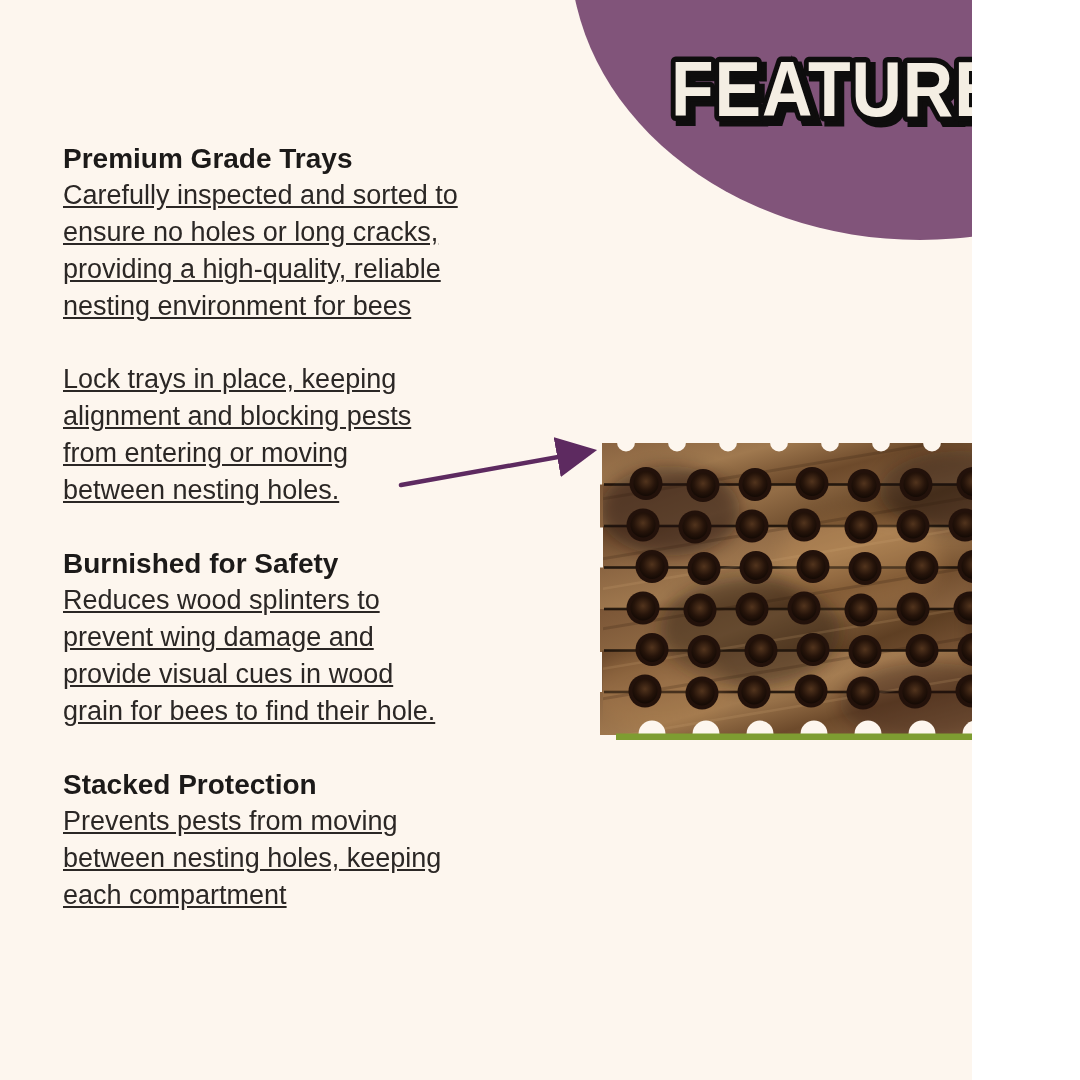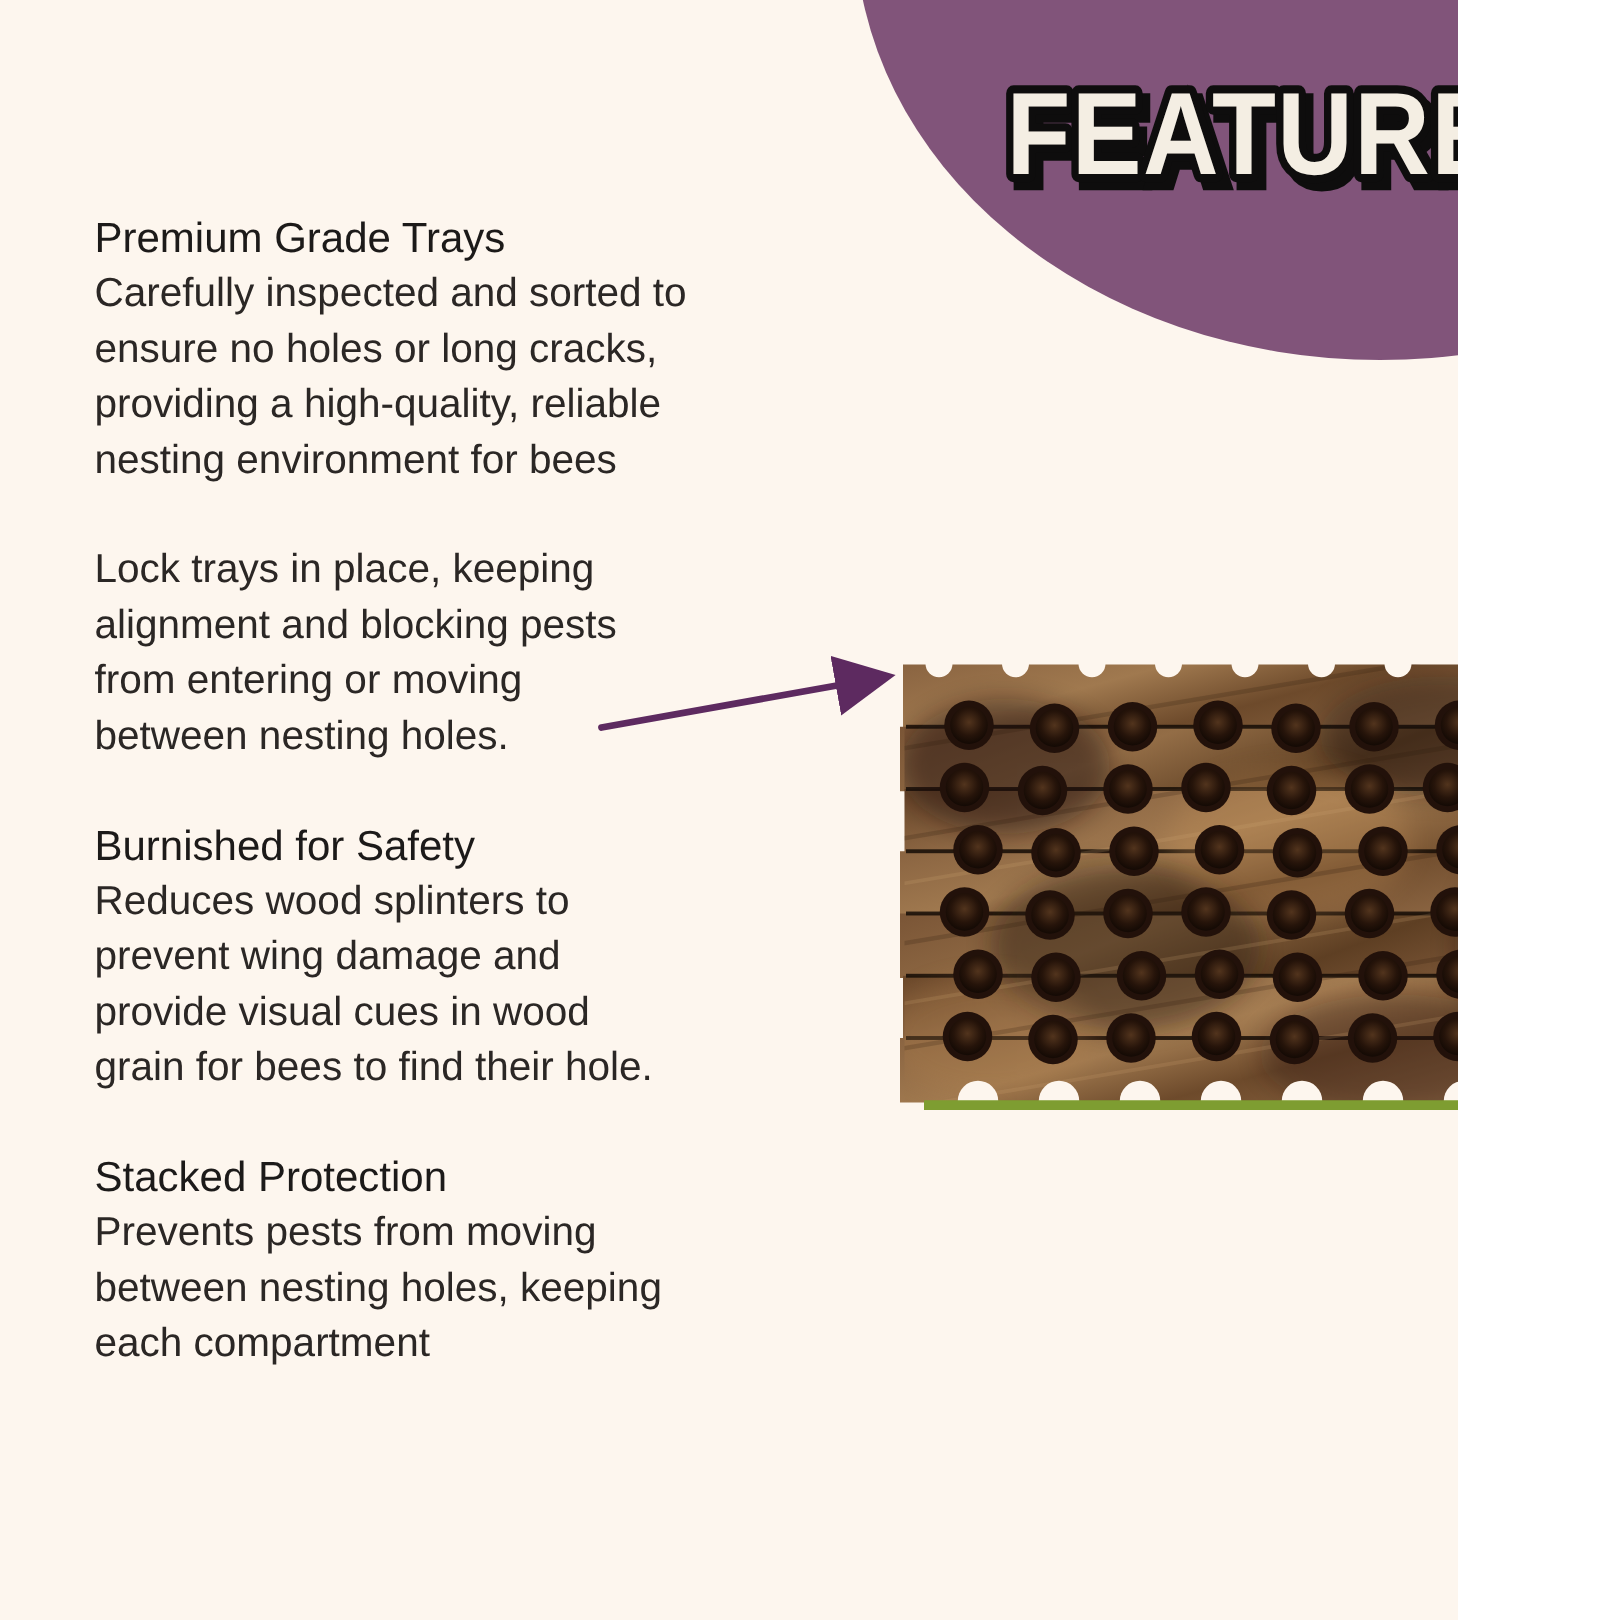--- a/index.html
+++ b/index.html
@@ -34,28 +34,29 @@
     paint-order:stroke;
     stroke-linejoin:round;
   }
   
   .col{position:absolute;left:63px;top:140px;width:520px;color:var(--text,#262220);}
   .col section{margin:0 0 36px 0;}
   .col h3{
     margin:0;
     font-size:28px;
     line-height:37px;
-    font-weight:400;
+    font-weight:700;
     color:var(--heading,#1c1a19);
   }
   .para{
     margin:0;
     font-size:27px;
     line-height:37px;
     white-space:pre-line;
+    text-decoration:underline;
   }
   
   .arrow{position:absolute;left:393px;top:436px;width:215px;height:60px;overflow:visible;}
   
   .tray{position:absolute;left:600px;top:441px;width:458px;height:300px;margin:0;}
   .tray svg{display:block;width:100%;height:100%;}
 </style>
 </head>
 <body>
 

